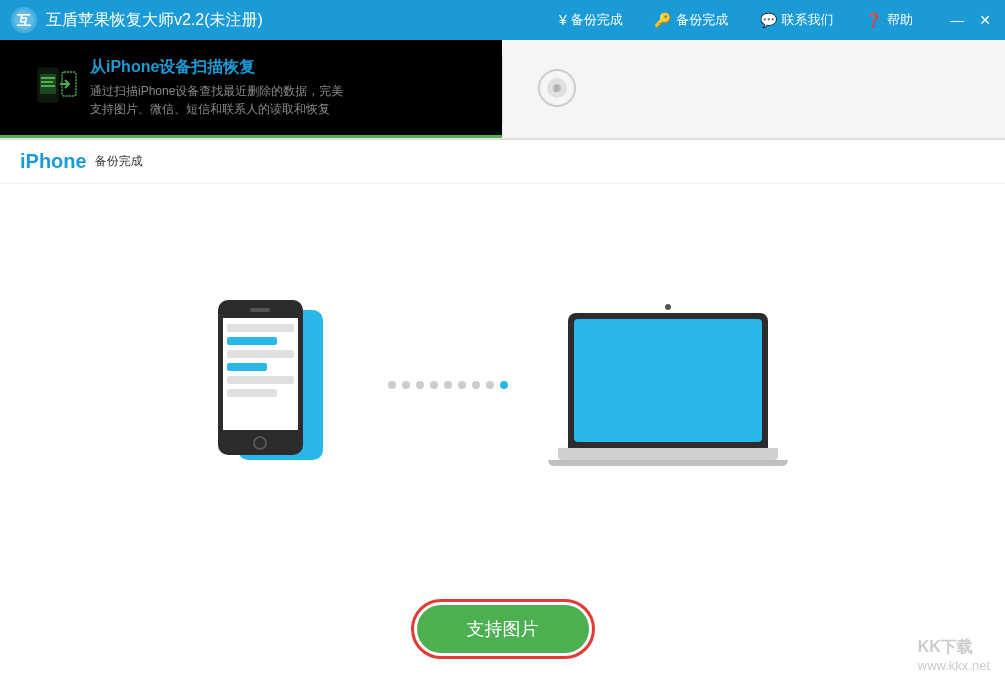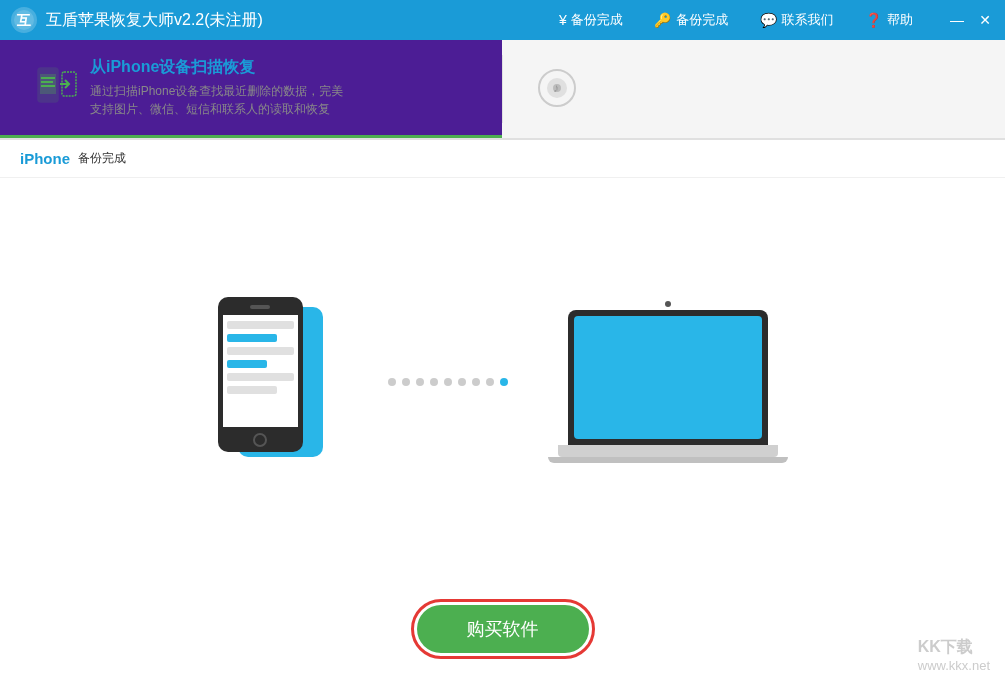--- a/index.html
+++ b/index.html
@@ -74,21 +74,21 @@
       align-items: center;
       gap: 12px;
       padding: 15px 30px;
       cursor: pointer;
       flex: 1;
       border-bottom: 3px solid transparent;
       transition: border-color 0.2s;
     }
     .tab.active {
       border-bottom: 3px solid #4caf50;
-      background: #4c1d95;
+      background: #000000;
     }
     .tab-icon {
       width: 48px;
       height: 48px;
       display: flex;
       align-items: center;
       justify-content: center;
     }
     .tab-text-group {
       display: flex;
@@ -127,21 +127,21 @@
     
     #status-bar {
       display: flex;
       align-items: center;
       padding: 10px 20px;
       gap: 8px;
       border-bottom: 1px solid #f0f0f0;
     }
     #status-device {
       color: #1a9bd7;
-      font-size: 15px;
+      font-size: 20px;
       font-weight: bold;
       cursor: pointer;
     }
     #status-text {
       color: #333;
       font-size: 12px;
     }
 
     
     #illustration {
@@ -423,20 +423,20 @@
       <div style="width:6px;height:6px;border-radius:50%;background:#555;margin:0 auto 3px;"></div>
       <div class="laptop-screen">
         <div class="laptop-screen-inner"></div>
       </div>
       <div class="laptop-base"></div>
       <div class="laptop-base-bottom"></div>
     </div>
   </div>
 
   <div id="button-area">
-    <button id="start-scan-btn">购买软件</button>
+    <button id="start-scan-btn">支持图片</button>
   </div>
 </div>
 
 <div id="watermark">
   <div style="font-size:16px;font-weight:bold;color:#ccc;margin-top:48px;">KK下载</div>
   <div style="font-size:13px;color:#ccc;">www.kkx.net</div>
 </div>
 
 </body></html>

